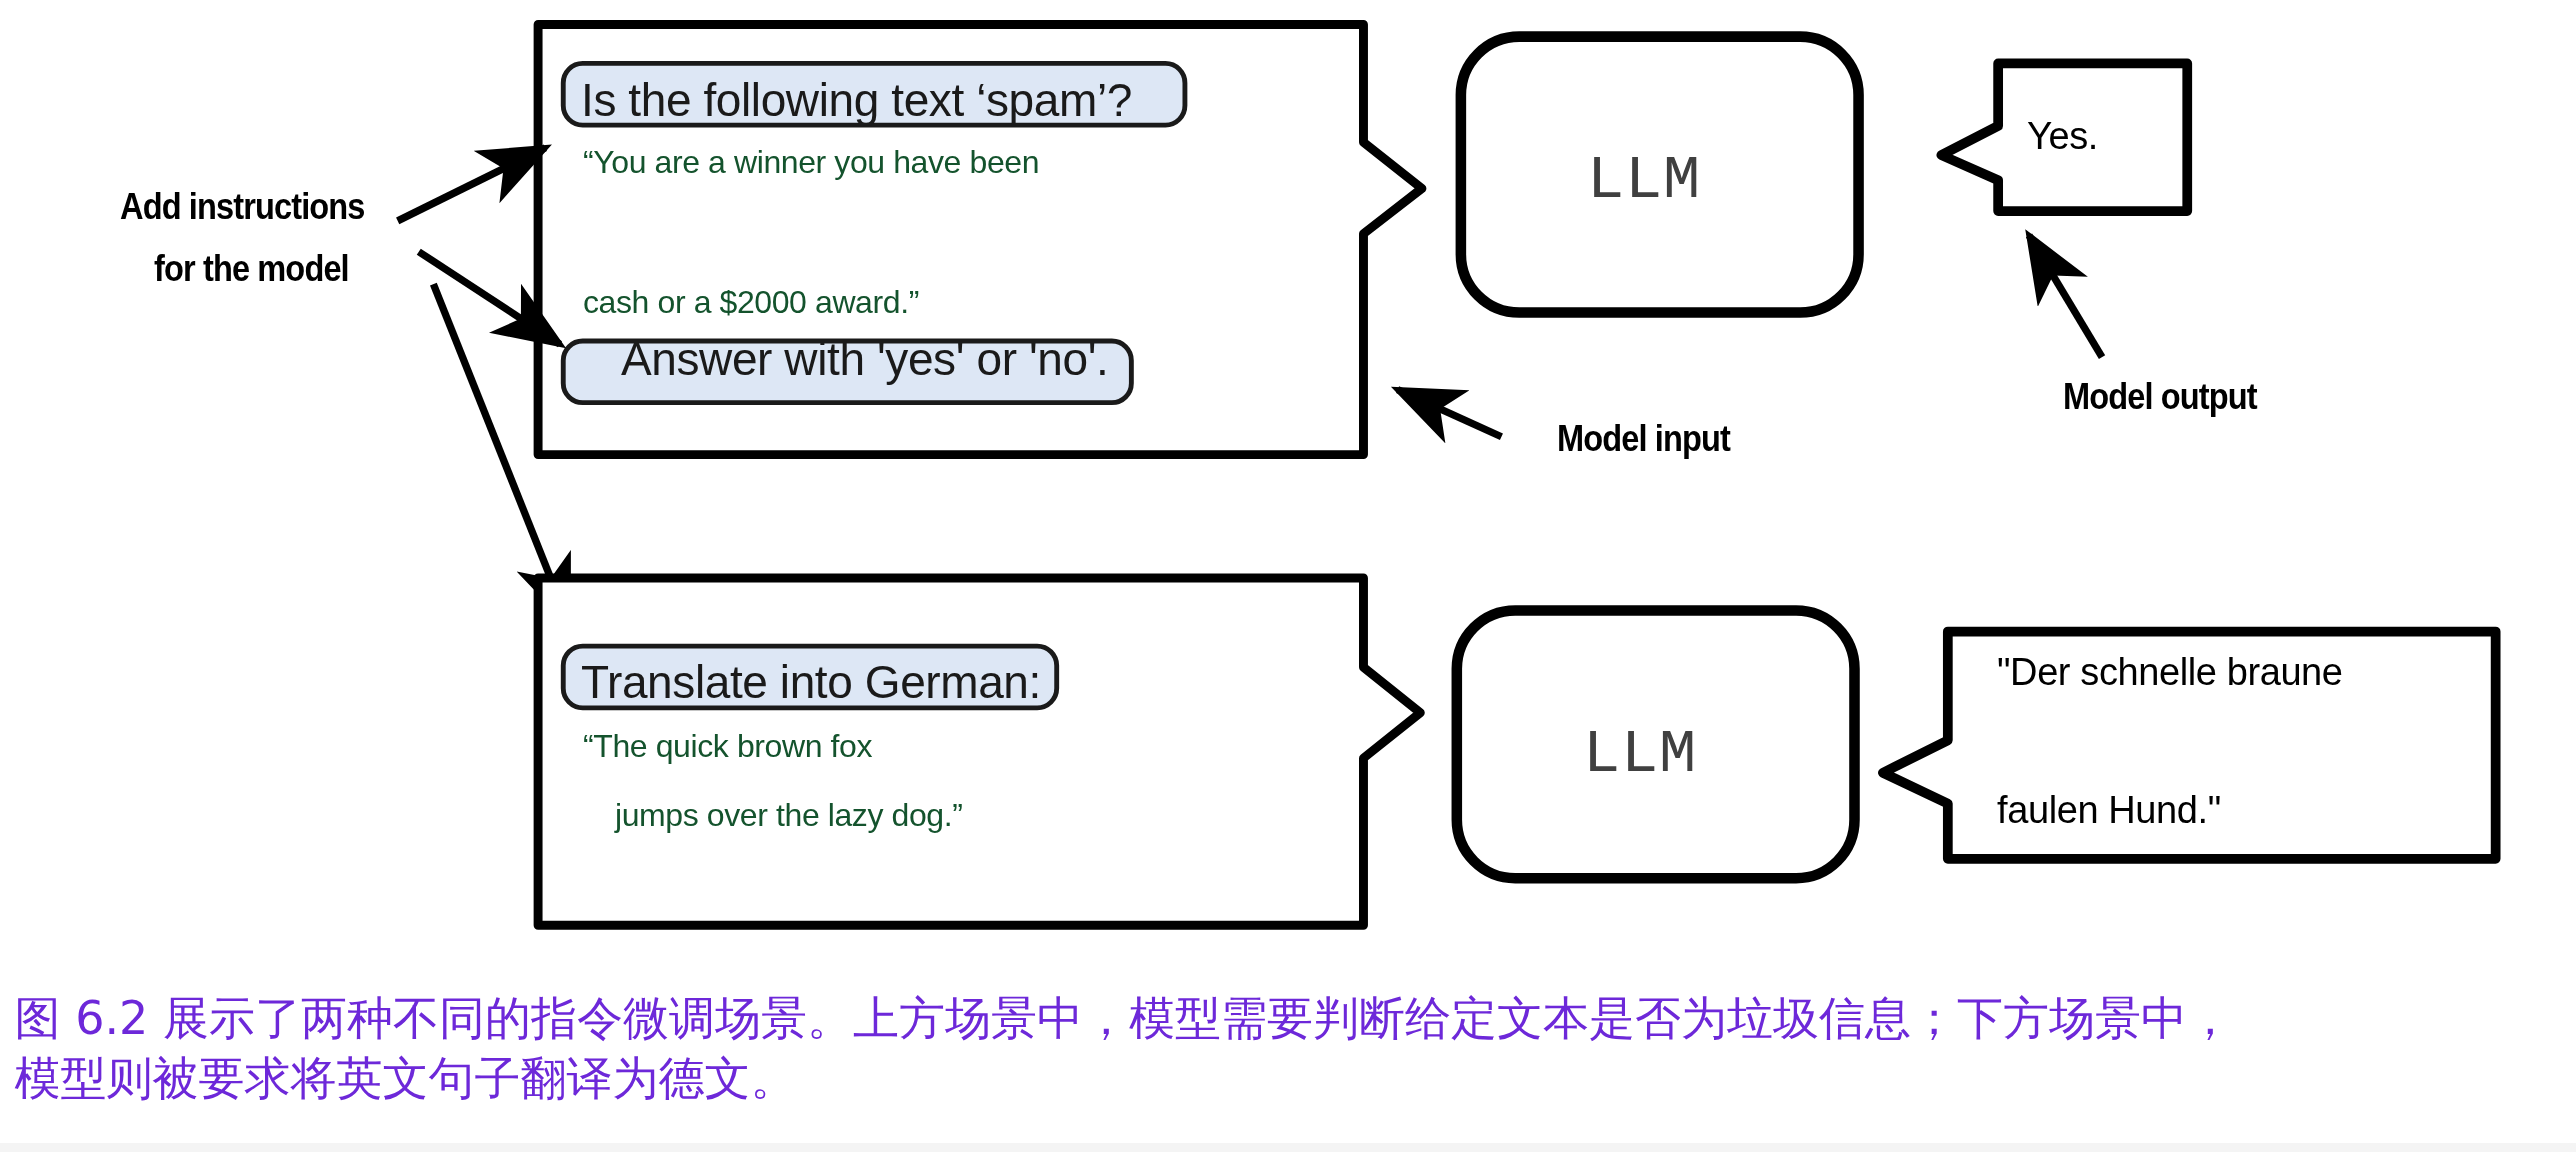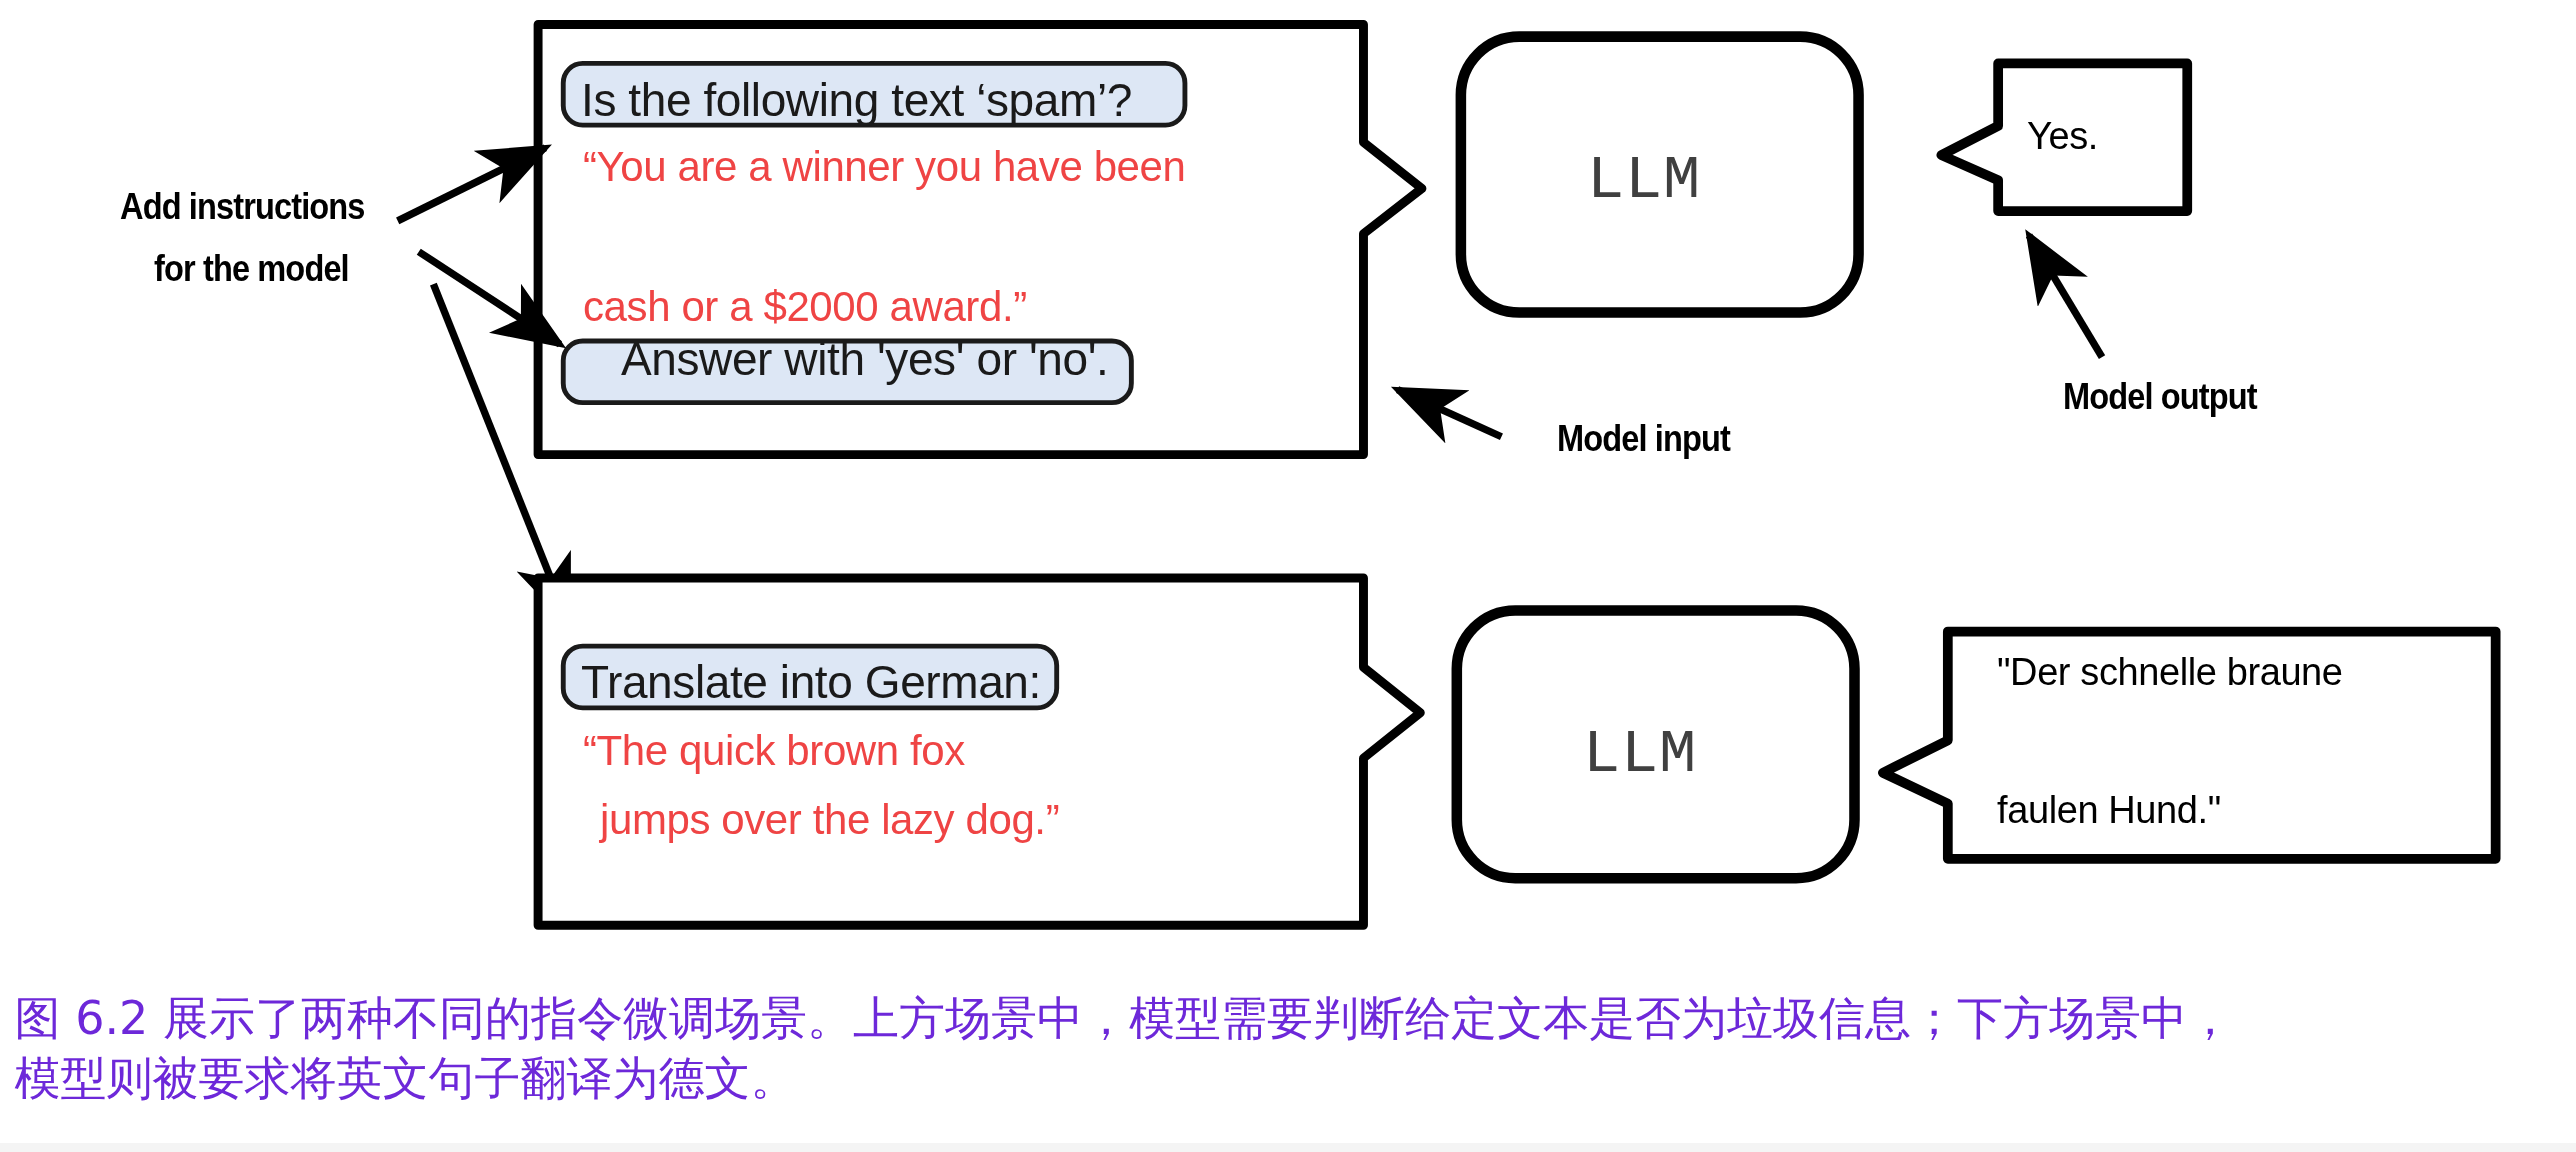--- a/index.html
+++ b/index.html
@@ -35,23 +35,23 @@
   
   .txt {
     position: absolute;
     white-space: pre;
     color: #111111;
     line-height: 1;
   }
 
   .body-line {
     font-family: "Liberation Sans", sans-serif;
-    font-size: 42px;
+    font-size: 32px;
     letter-spacing: -0.4px;
-    color: #ef4444;
+    color: #14532d;
   }
 
   .chip-text {
     font-family: "Liberation Sans", sans-serif;
     font-size: 46px;
     letter-spacing: -0.4px;
     color: #1a1a1a;
   }
 
   .llm-text {
@@ -184,21 +184,21 @@
 
   <div class="txt chip-text" style="left:581px; top:336px;margin-left:40px;">Answer with 'yes' or 'no'.</div>
 
   <div class="txt llm-text" style="left:1587px; top:150px;">LLM</div>
 
   <div class="txt bubble-text" style="left:2027px; top:117px;">Yes.</div>
 
   <div class="txt chip-text" style="left:581px; top:659px;">Translate into German:</div>
 
   <div class="txt body-line" style="left:583px; top:730px;">“The quick brown fox</div>
-  <div class="txt body-line" style="left:600px; top:799px;text-align:right;">jumps over the lazy dog.”</div>
+  <div class="txt body-line" style="left:615px; top:799px;text-align:right;">jumps over the lazy dog.”</div>
 
   <div class="txt llm-text" style="left:1583px; top:724px;">LLM</div>
 
   <div class="txt bubble-text" style="left:1997px; top:653px;">"Der schnelle braune</div>
   <div class="txt bubble-text" style="left:1997px; top:791px;">faulen Hund."</div>
 
   <div id="caption-block">
     <span class="cap-line">图 6.2 展示了两种不同的指令微调场景。上方场景中，模型需要判断给定文本是否为垃圾信息；下方场景中，</span>
     <span class="cap-line">模型则被要求将英文句子翻译为德文。</span>
   </div>

